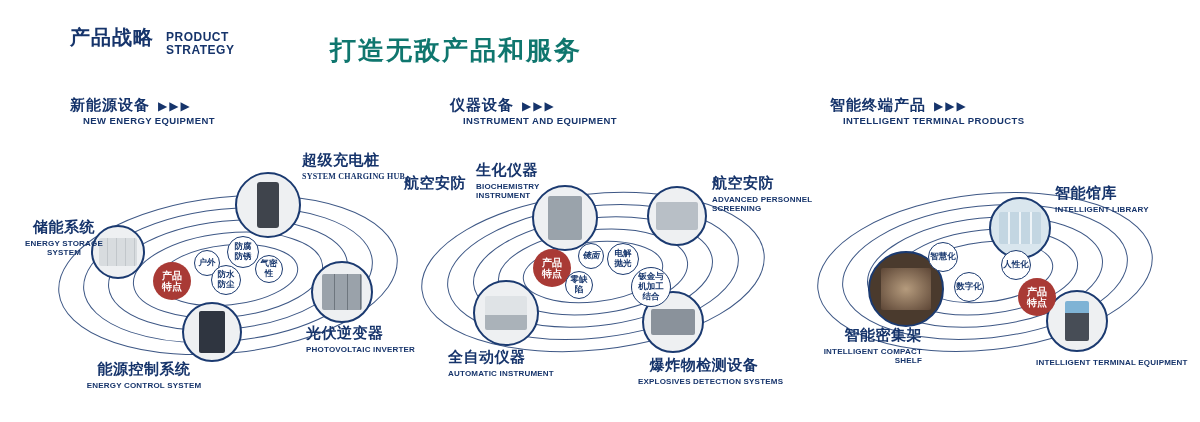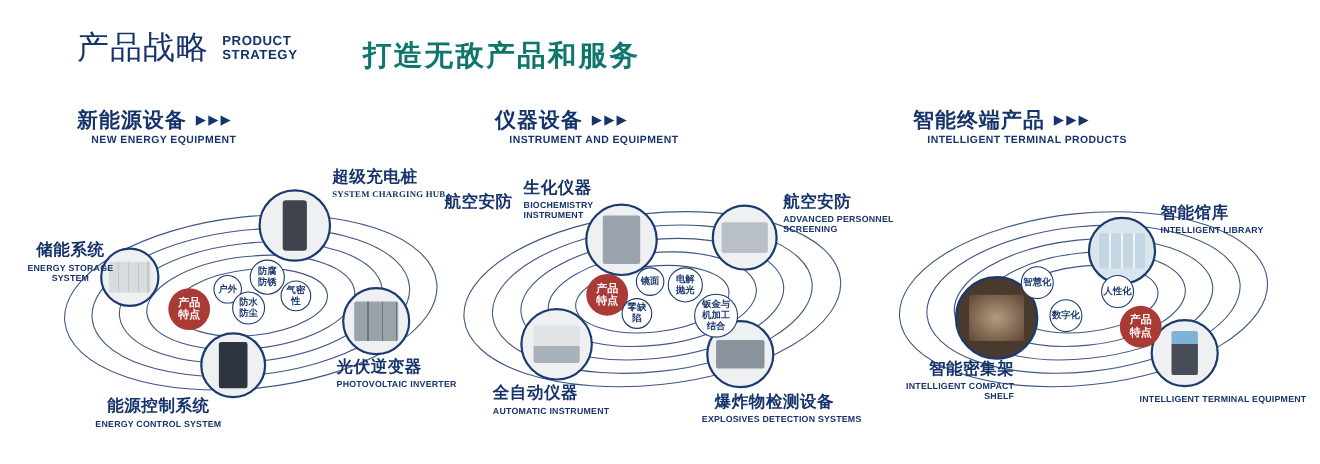--- a/index.html
+++ b/index.html
@@ -2,27 +2,27 @@
 <html><head>
 <meta charset="utf-8">
 <style>
   html,body { margin:0; padding:0; background:#ffffff; }
   .stage {
     position:relative; width:1200px; height:422px; background:#ffffff;
     font-family:"Liberation Sans","DejaVu Sans",sans-serif; overflow:hidden;
   }
   
   .brand { position:absolute; display:flex; align-items:flex-start; gap:12px; }
-  .brand-title { font-size:29px; font-weight:normal; color:#16346b; letter-spacing:1px; }
+  .brand-title { font-size:20px; font-weight:bold; color:#16346b; letter-spacing:1px; }
   .brand-en { font-size:12px; font-weight:bold; color:#16346b; line-height:1.08; letter-spacing:0.5px; margin-top:7px; }
   .slogan { position:absolute; font-size:26px; font-weight:bold; color:#0f766e; letter-spacing:2px; }
   
   .sec-head { position:absolute; }
   .sec-title-row { display:flex; align-items:center; gap:8px; }
-  .sec-title { font-size:19px; font-weight:bold; color:#16346b; letter-spacing:1px; }
+  .sec-title { font-size:15px; font-weight:bold; color:#16346b; letter-spacing:1px; }
   .arrows { font-size:12px; color:#16346b; letter-spacing:2px; }
   .sec-sub { font-size:9.5px; font-weight:bold; color:#16346b; letter-spacing:0.4px; margin-top:0;padding-left:13px; }
   
   .orbits { position:absolute; }
   .orbits ellipse { fill:none; stroke:#1b3a70; stroke-width:1; opacity:0.85; }
   
   .pcircle {
     position:absolute; border:2px solid #1b3a70; border-radius:50%;
     box-sizing:border-box; display:flex; align-items:center; justify-content:center;
     overflow:hidden; background:#eef0f2; z-index:3;
@@ -183,21 +183,21 @@
   </div>
   <div class="lbl" style="left:638px;top:356px;width:132px;text-align:center;">
     <div class="lbl-cn nowrap">爆炸物检测设备</div>
     <div class="lbl-en nowrap">EXPLOSIVES DETECTION SYSTEMS</div>
   </div>
 
   <div class="badge" style="left:533px;top:249px;width:38px;height:38px;">
     <span>产品</span>
     <span>特点</span>
   </div>
-  <div class="bubble" style="left:578px;top:243px;width:26px;height:26px;">镜面</div>
+  <div class="bubble" style="left:578px;top:243px;width:26px;height:26px;font-style:italic;">镜面</div>
   <div class="bubble" style="left:607px;top:243px;width:32px;height:32px;padding:4px;">电解抛光</div>
   <div class="bubble" style="left:565px;top:271px;width:28px;height:28px;">零缺陷</div>
   <div class="bubble" style="left:631px;top:267px;width:40px;height:40px;padding:3px;">钣金与机加工结合</div>
 
   <div class="pcircle" style="left:989px;top:197px;width:62px;height:62px;background:#d9e6ee;">
     <div class="equip" style="width:42px;height:32px;background:repeating-linear-gradient(90deg,#c3d6e2 0 9px,#eef4f8 9px 11px);"></div>
   </div>
   <div class="lbl" style="left:1055px;top:184px;">
     <div class="lbl-cn nowrap">智能馆库</div>
     <div class="lbl-en nowrap">INTELLIGENT LIBRARY</div>

